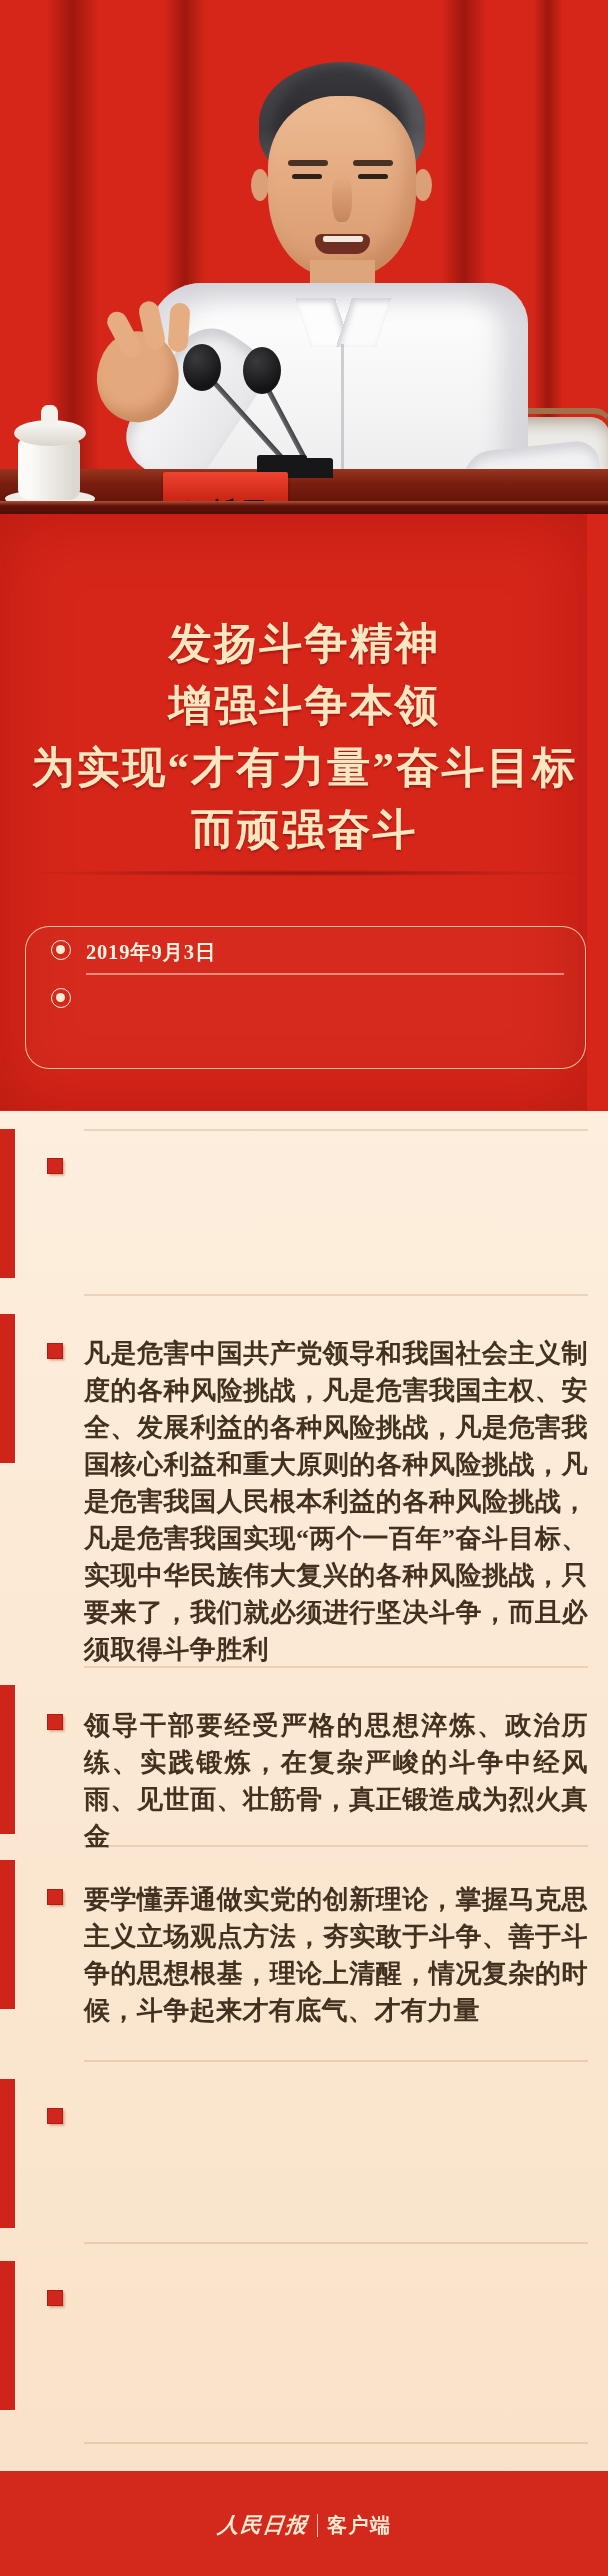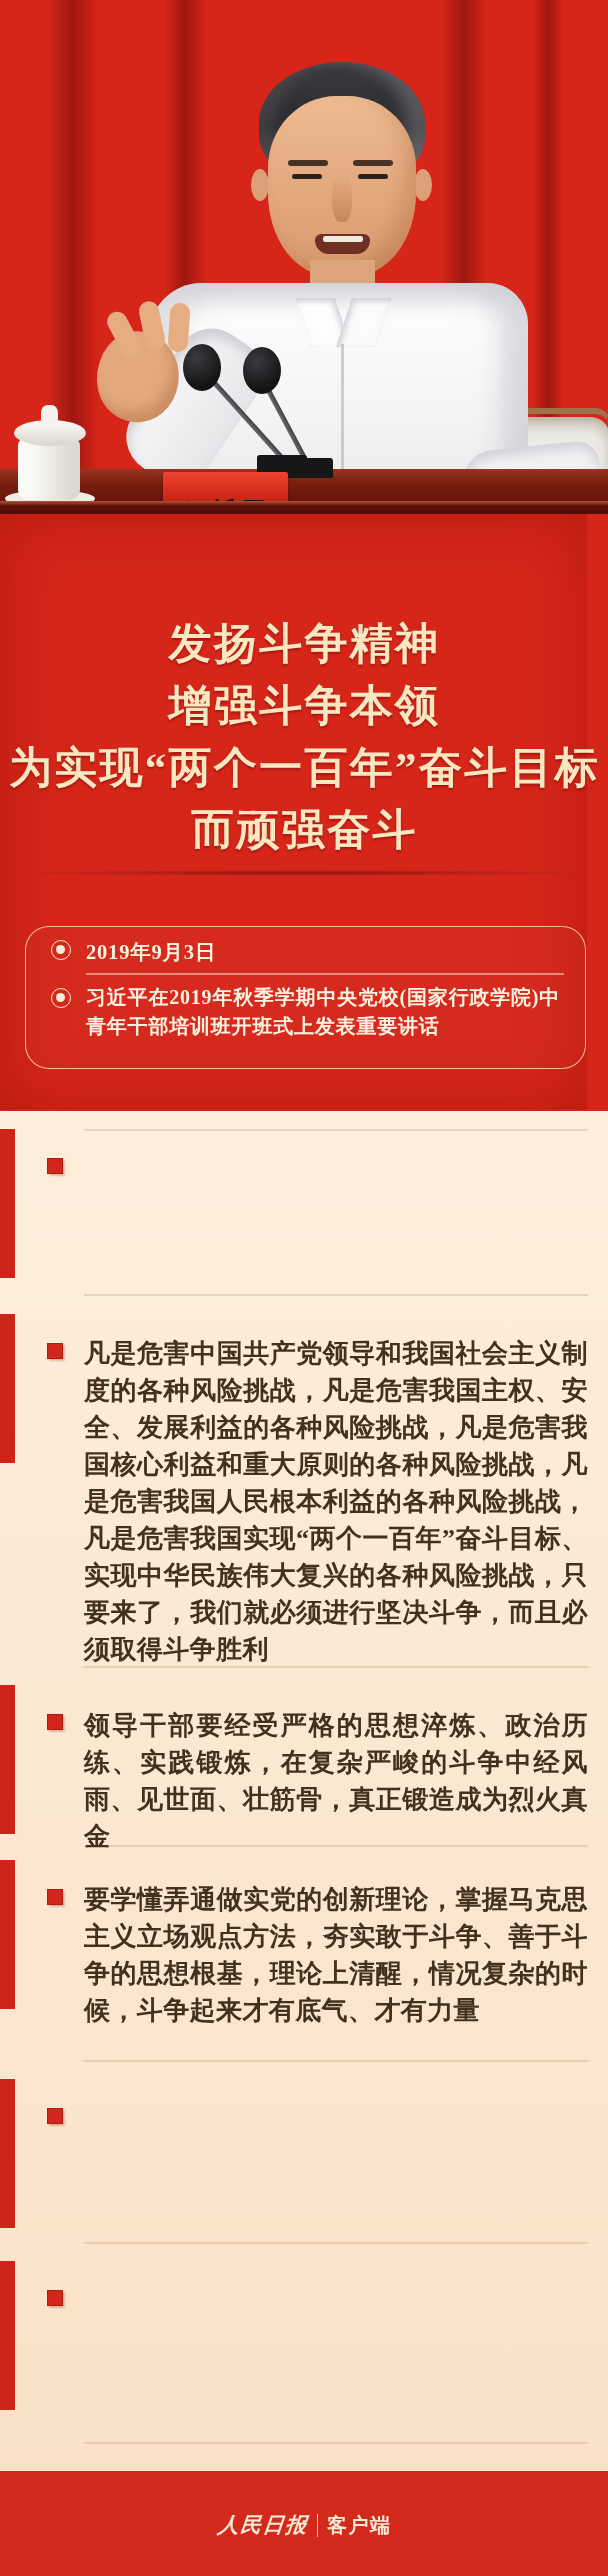--- a/index.html
+++ b/index.html
@@ -138,31 +138,30 @@
   <div class="nameplate">
     <span>习近平</span>
   </div>
   <div class="desk-edge"></div>
 </div>
 
 <div class="red-section">
   <div class="title">
     <div class="t-line">发扬斗争精神</div>
     <div class="t-line">增强斗争本领</div>
-    <div class="t-line">为实现“两个一百年”奋斗目标</div>
+    <div class="t-line">为实现“才有力量”奋斗目标</div>
     <div class="t-line">而顽强奋斗</div>
   </div>
   <div class="floor-shadow"></div>
 
   <div class="info-box">
     <div class="target-icon" style="left:25px;top:13px"></div>
     <div class="info-date">2019年9月3日</div>
     <div class="info-sep"></div>
     <div class="target-icon" style="left:25px;top:61px"></div>
-    <div class="info-desc">习近平在2019年秋季学期中央党校(国家行政学院)中青年干部培训班开班式上发表重要讲话</div>
   </div>
 </div>
 
 <div class="light-section">
   <div class="q-sep" style="top:18px"></div>
   <div class="q-sep" style="top:183px"></div>
   <div class="q-sep" style="top:555px"></div>
   <div class="q-sep" style="top:734px"></div>
   <div class="q-sep" style="top:949px"></div>
   <div class="q-sep" style="top:1131px"></div>

